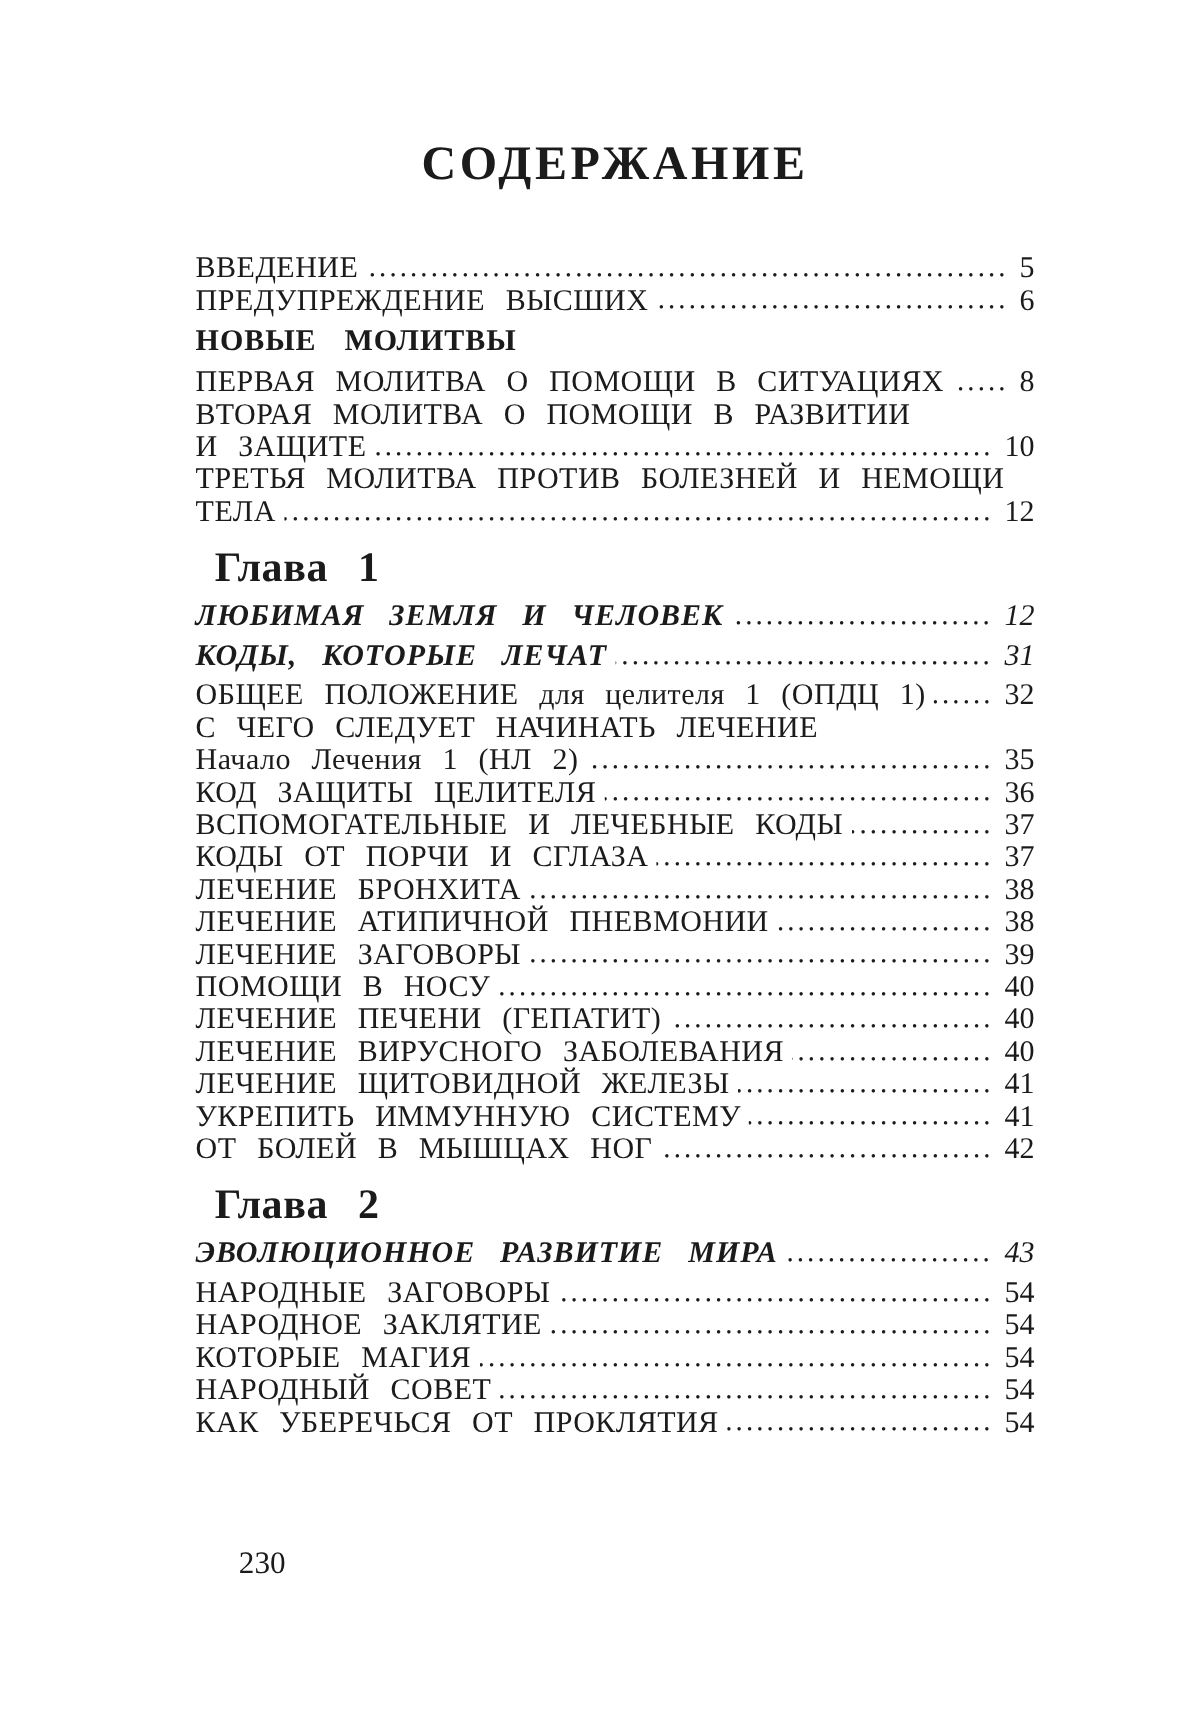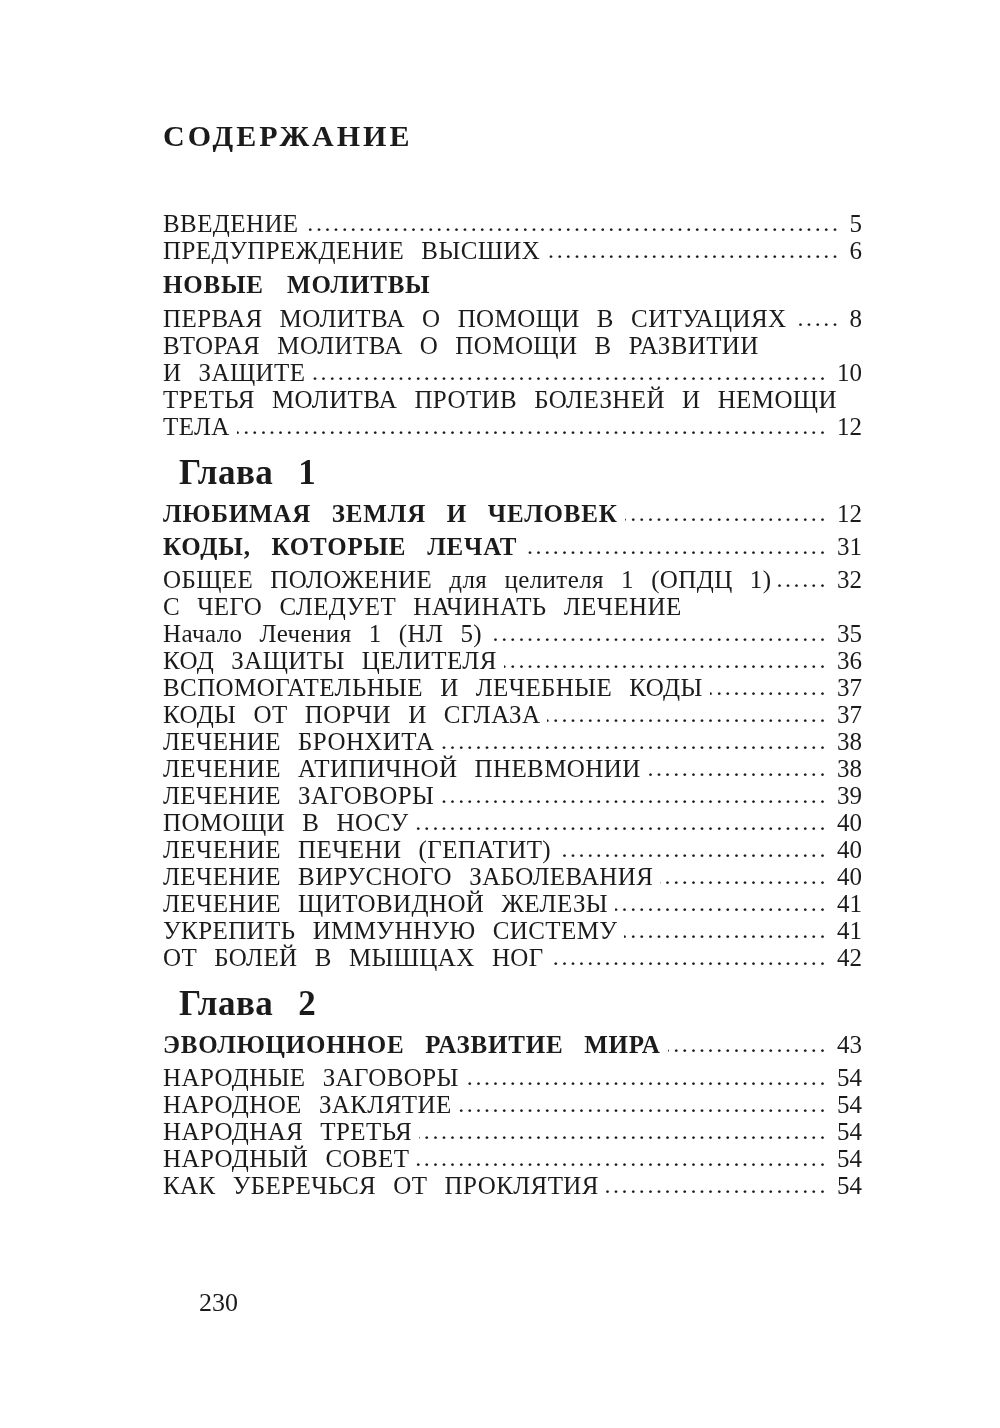--- a/index.html
+++ b/index.html
@@ -18,40 +18,41 @@
   .content {
     position: absolute;
     left: 163px;
     top: 0;
     width: 699px;
   }
   .doc-title {
     margin: 0;
     padding-top: 118px;
     margin-bottom: 56px;
-    text-align: left;
-    font-weight: bold;
-    font-size: 30px;
+    text-align: center;
+    font-weight: bold;
+    font-size: 40px;
     line-height: 36px;
     letter-spacing: 3px;
     word-spacing: 10px;
   }
   .toc-row {
     display: flex;
     align-items: flex-start;
     font-size: 25px;
     line-height: 27px;
     word-spacing: 0.42em;
     letter-spacing: 0.4px;
   }
   .toc-row.bold {
     font-weight: bold;
     word-spacing: 0.55em;
     letter-spacing: 0.8px;
     margin: 6px 0;
+    font-style: italic;
   }
   .toc-row.section {
     font-weight: bold;
     word-spacing: 0.65em;
     letter-spacing: 0.8px;
     margin: 7px 0;
   }
   .toc-row.chapter {
     font-weight: bold;
     font-size: 35px;
@@ -148,21 +149,21 @@
       </div>
       <div class="toc-row normal">
         <span class="entry-text">ОБЩЕЕ ПОЛОЖЕНИЕ для целителя 1 (ОПДЦ 1)</span>
         <span class="leader"></span>
         <span class="pagenum">32</span>
       </div>
       <div class="toc-row normal">
         <span class="entry-text">С ЧЕГО СЛЕДУЕТ НАЧИНАТЬ ЛЕЧЕНИЕ</span>
       </div>
       <div class="toc-row normal">
-        <span class="entry-text">Начало Лечения 1 (НЛ 5)</span>
+        <span class="entry-text">Начало Лечения 1 (НЛ 2)</span>
         <span class="leader"></span>
         <span class="pagenum">35</span>
       </div>
       <div class="toc-row normal">
         <span class="entry-text">КОД ЗАЩИТЫ ЦЕЛИТЕЛЯ</span>
         <span class="leader"></span>
         <span class="pagenum">36</span>
       </div>
       <div class="toc-row normal">
         <span class="entry-text">ВСПОМОГАТЕЛЬНЫЕ И ЛЕЧЕБНЫЕ КОДЫ</span>
@@ -231,21 +232,21 @@
         <span class="entry-text">НАРОДНЫЕ ЗАГОВОРЫ</span>
         <span class="leader"></span>
         <span class="pagenum">54</span>
       </div>
       <div class="toc-row normal">
         <span class="entry-text">НАРОДНОЕ ЗАКЛЯТИЕ</span>
         <span class="leader"></span>
         <span class="pagenum">54</span>
       </div>
       <div class="toc-row normal">
-        <span class="entry-text">НАРОДНАЯ ТРЕТЬЯ</span>
+        <span class="entry-text">КОТОРЫЕ МАГИЯ</span>
         <span class="leader"></span>
         <span class="pagenum">54</span>
       </div>
       <div class="toc-row normal">
         <span class="entry-text">НАРОДНЫЙ СОВЕТ</span>
         <span class="leader"></span>
         <span class="pagenum">54</span>
       </div>
       <div class="toc-row normal">
         <span class="entry-text">КАК УБЕРЕЧЬСЯ ОТ ПРОКЛЯТИЯ</span>

